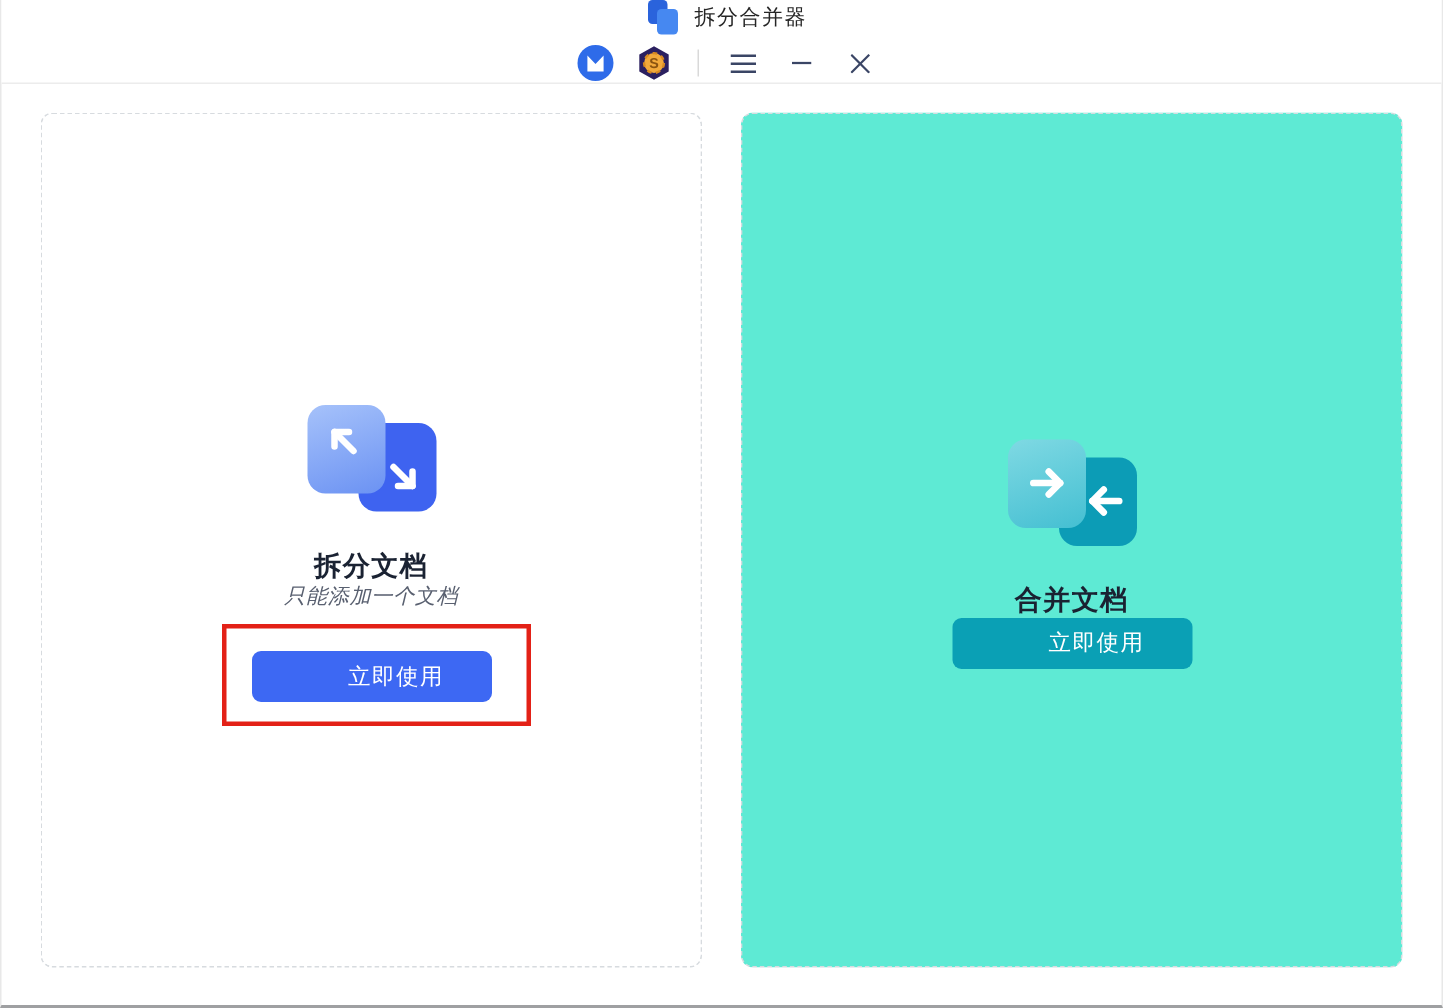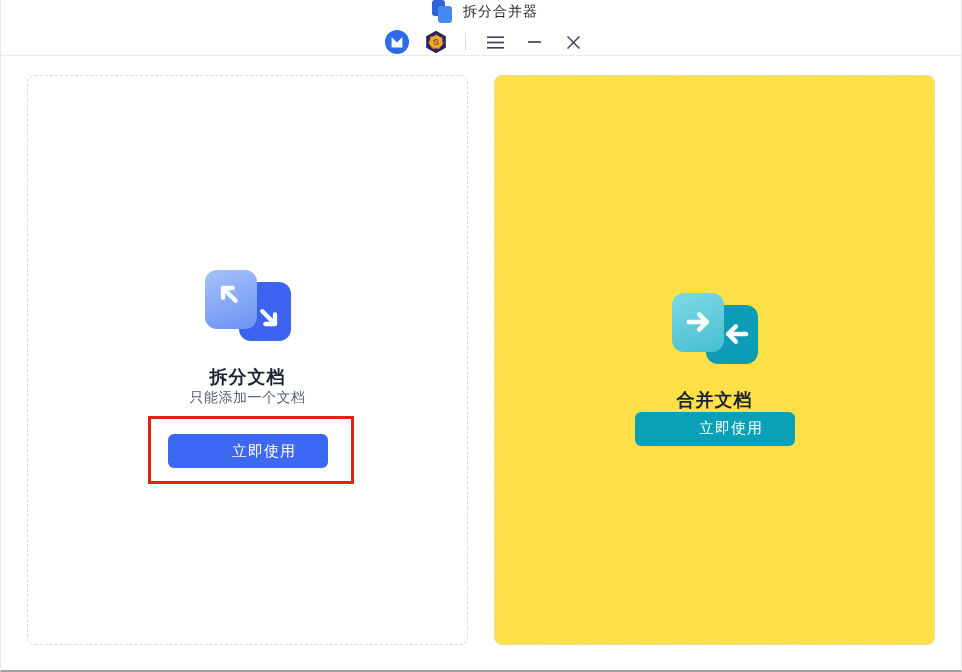--- a/index.html
+++ b/index.html
@@ -47,38 +47,38 @@
     padding: 19px 26px 0 26px;
   }
   .card {
     width: 442px; height: 570px;
     border: 1px dashed #d7dbdf;
     border-radius: 8px;
     background: #ffffff;
     display: flex; flex-direction: column; align-items: center; justify-content: center;
     padding-top: 18px;
   }
-  .card.merge { background: #fde047; }
+  .card.merge { background: #5eead4; }
 
   
   .doc-icon { position: relative; width: 86px; height: 71px; margin-bottom: 24px; }
   .doc-icon .dsq { position: absolute; width: 52px; height: 59px; border-radius: 12px; }
   .doc-icon .dsq svg { position: absolute; }
   .split .dsq.back  { left: 34px; top: 12px; background: #3e63f0; }
   .split .dsq.front { left: 0; top: 0; background: linear-gradient(160deg, #a6c2fa 0%, #6b92f3 100%); }
   .split .dsq.front svg { left: 8px; top: 8px; }
   .split .dsq.back  svg { right: 6px; bottom: 7px; }
   .merge-icon .dsq.back  { left: 34px; top: 12px; background: #0c9cb6; }
   .merge-icon .dsq.front { left: 0; top: 0; background: linear-gradient(160deg, #7fd9e3 0%, #44bfd2 100%); }
   .merge-icon .dsq.front svg { left: 10px; top: 50%; transform: translateY(-50%); }
   .merge-icon .dsq.back  svg { left: 14px; top: 50%; transform: translateY(-50%); }
 
   
   .card-title { font-size: 18px; font-weight: 700; color: #1a2232; margin-bottom: 0; letter-spacing: 1px; }
-  .card-subtitle { font-size: 14px; color: #596070; margin-bottom: 27px; letter-spacing: 0.5px; }
+  .card-subtitle { font-size: 14px; color: #596070; margin-bottom: 27px; letter-spacing: 0.5px; font-style: italic; }
 
   
   .btn-wrap { position: relative; }
   .use-btn {
     width: 160px; height: 34px;
     border: none; border-radius: 6px;
     color: #ffffff; font-size: 15px; letter-spacing: 1px;
     cursor: pointer;
     font-family: "Liberation Sans", "DejaVu Sans", sans-serif;
     padding-left: 33px;

